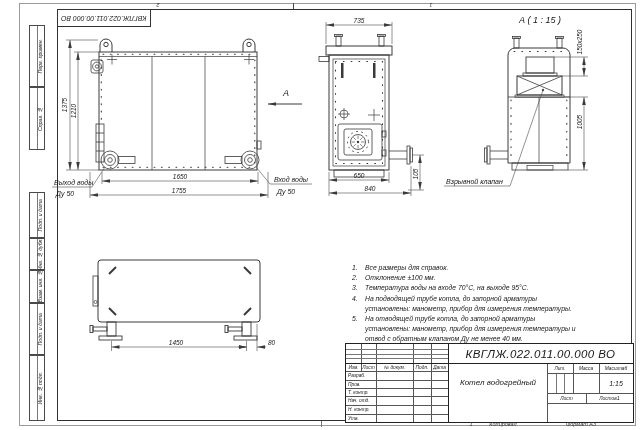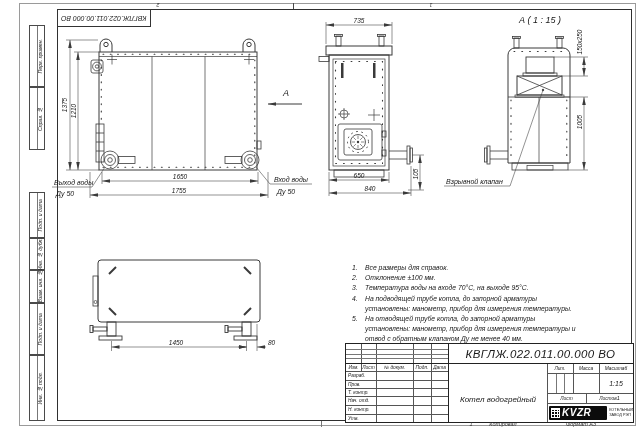--- a/index.html
+++ b/index.html
@@ -413,45 +413,35 @@
 
     <div class="cell lbl5" style="left:2px;top:27px;width:28px;height:9px;justify-content:flex-start;">Разраб.</div>
     <div class="cell lbl5" style="left:2px;top:36px;width:28px;height:8px;justify-content:flex-start;">Пров.</div>
     <div class="cell lbl5" style="left:2px;top:44px;width:28px;height:8px;justify-content:flex-start;">Т. контр.</div>
     <div class="cell lbl5" style="left:2px;top:52px;width:28px;height:9px;justify-content:flex-start;">Нач. отд.</div>
     <div class="cell lbl5" style="left:2px;top:61px;width:28px;height:9px;justify-content:flex-start;">Н. контр.</div>
     <div class="cell lbl5" style="left:2px;top:70px;width:28px;height:8px;justify-content:flex-start;">Утв.</div>
 
     <div class="cell doc-number" style="left:102px;top:0;width:185px;height:19px;">КВГЛЖ.022.011.00.000 ВО</div>
 
-    <div class="cell product" style="left:103px;top:38px;width:98px;height:36px;">
+    <div class="cell product" style="left:103px;top:21px;width:98px;height:36px;">
       <span>Котел водогрейный</span>
     </div>
 
     <div class="cell lbl5" style="left:201px;top:19px;width:26px;height:10px;">Лит.</div>
     <div class="cell lbl5" style="left:227px;top:19px;width:26px;height:10px;">Масса</div>
     <div class="cell lbl5" style="left:253px;top:19px;width:34px;height:10px;">Масштаб</div>
     <div class="cell scale-val" style="left:253px;top:29px;width:34px;height:20px;">1:15</div>
 
     <div class="cell lbl5" style="left:201px;top:49px;width:39px;height:10px;">Лист</div>
     <div class="cell lbl5 listov-cell" style="left:240px;top:49px;width:47px;height:10px;">
       <span>Листов</span>
       <span style="font-size:5.5px;">1</span>
     </div>
 
-    <div class="logo-row" style="left:203px;top:60.5px;width:84px;height:16px;">
-      <div class="logo-box">
-        <div class="logo-mark"></div>
-        <span class="logo-text">KVZR</span>
-      </div>
-      <div class="logo-sub">
-        <span>КОТЕЛЬНЫЙ</span>
-        <span>ЗАВОД РЭП</span>
-      </div>
-    </div>
   </div>
 
   <div class="vl" style="left:321px;top:421px;height:6px;background:#777;"></div>
   <div class="margin-label" style="left:466px;top:421px;width:10px;">1</div>
   <div class="margin-label" style="left:478px;top:421px;width:50px;">Копировал</div>
   <div class="margin-label" style="left:551px;top:421px;width:60px;">Формат А3</div>
 
 </div>
 
 </body></html>

